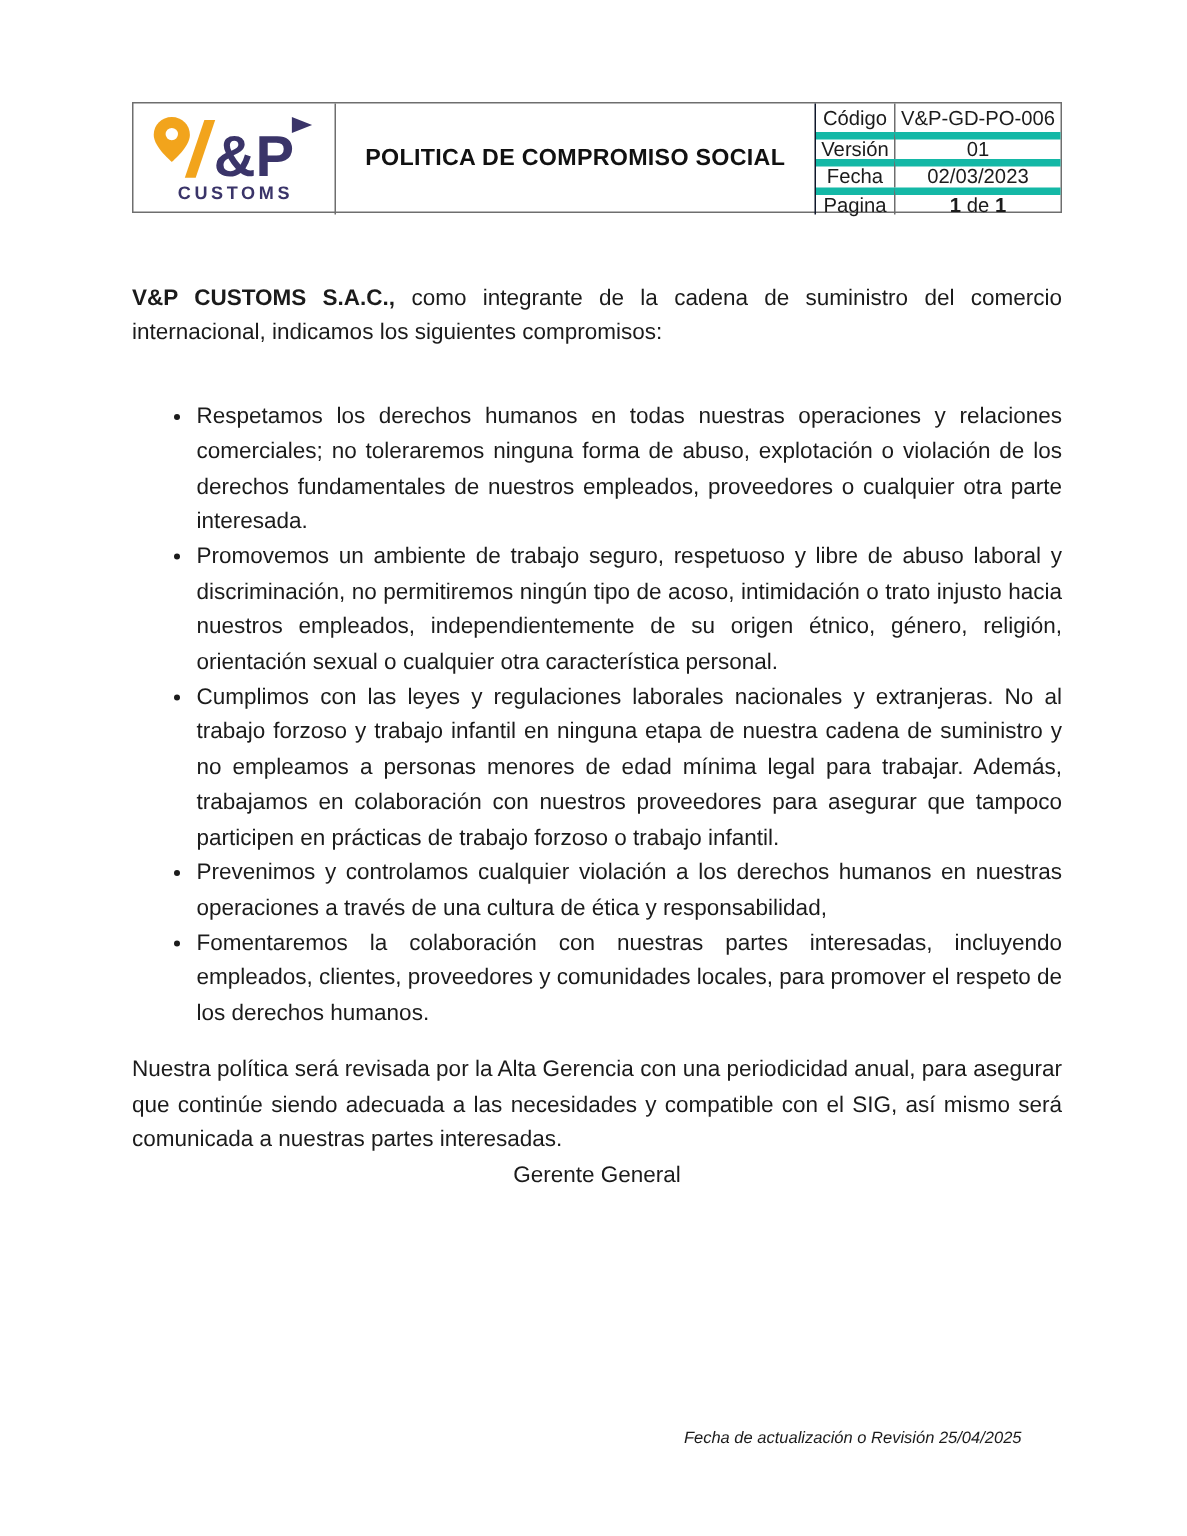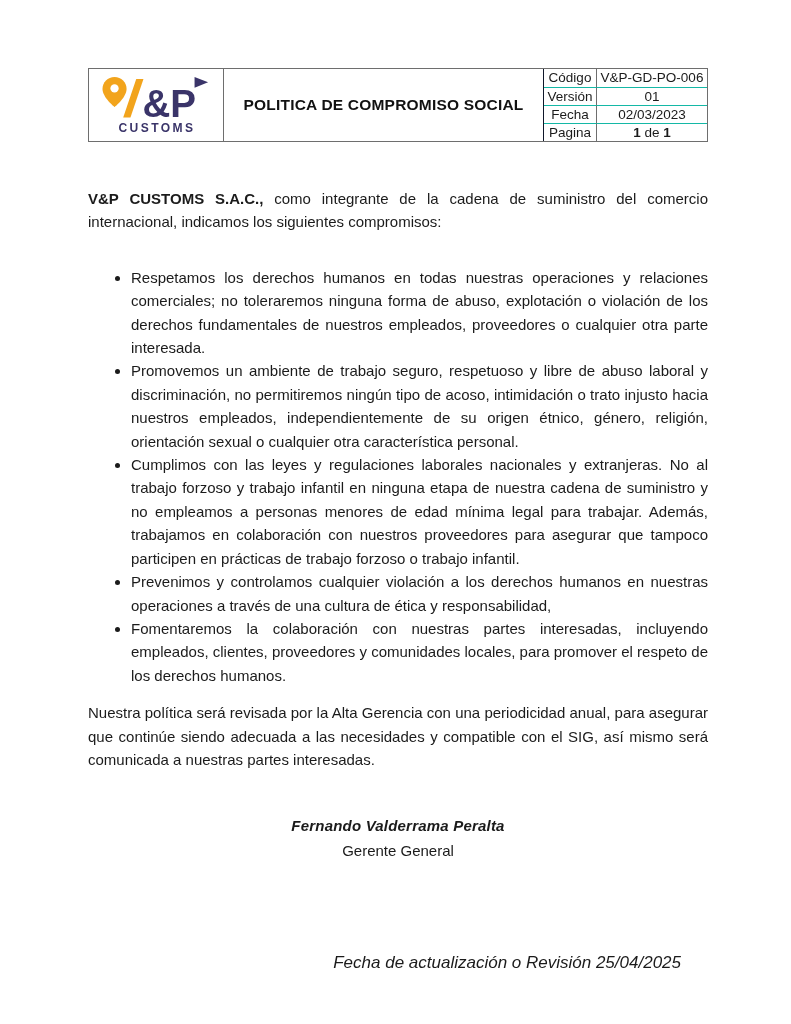--- a/index.html
+++ b/index.html
@@ -52,21 +52,21 @@
   .meta-grid {
     display: grid;
     grid-template-columns: 52px 1fr;
     grid-auto-rows: 1fr;
     font-size: 13.5px;
   }
   .meta-cell {
     display: flex;
     align-items: center;
     justify-content: center;
-    border-top: 1px solid #14b8a6;
+    border-top: 5px solid #14b8a6;
     white-space: nowrap;
     line-height: 1;
   }
   .meta-cell.first-row { border-top: none; }
   .meta-cell.value { border-left: 1px solid #6e6e6e; }
   .page-num { font-weight: bold; }
   .page-sep { font-weight: normal; }
 
   
   .content {
@@ -97,21 +97,21 @@
   .sig-role {
     margin-top: 1px;
     text-align: center;
   }
 
   
   .footer-note {
     position: absolute;
     top: 953px;
     right: 110px;
-    font-size: 17px;
+    font-size: 11px;
     font-style: italic;
     color: #1b1b1b;
   }
 
   .logo-svg text { font-family: "Liberation Sans", "DejaVu Sans", sans-serif; }
 </style>
 </head>
 <body>
 
 <div class="page">
@@ -160,19 +160,18 @@
     <ul class="commitments">
       <li>Respetamos los derechos humanos en todas nuestras operaciones y relaciones comerciales; no toleraremos ninguna forma de abuso, explotación o violación de los derechos fundamentales de nuestros empleados, proveedores o cualquier otra parte interesada.</li>
       <li>Promovemos un ambiente de trabajo seguro, respetuoso y libre de abuso laboral y discriminación, no permitiremos ningún tipo de acoso, intimidación o trato injusto hacia nuestros empleados, independientemente de su origen étnico, género, religión, orientación sexual o cualquier otra característica personal.</li>
       <li>Cumplimos con las leyes y regulaciones laborales nacionales y extranjeras. No al trabajo forzoso y trabajo infantil en ninguna etapa de nuestra cadena de suministro y no empleamos a personas menores de edad mínima legal para trabajar. Además, trabajamos en colaboración con nuestros proveedores para asegurar que tampoco participen en prácticas de trabajo forzoso o trabajo infantil.</li>
       <li>Prevenimos y controlamos cualquier violación a los derechos humanos en nuestras operaciones a través de una cultura de ética y responsabilidad,</li>
       <li>Fomentaremos la colaboración con nuestras partes interesadas, incluyendo empleados, clientes, proveedores y comunidades locales, para promover el respeto de los derechos humanos.</li>
     </ul>
 
     <p class="closing">Nuestra política será revisada por la Alta Gerencia con una periodicidad anual, para asegurar que continúe siendo adecuada a las necesidades y compatible con el SIG, así mismo será comunicada a nuestras partes interesadas.</p>
 
-    <p class="sig-name">Fernando Valderrama Peralta</p>
     <p class="sig-role">Gerente General</p>
   </div>
 
   <div class="footer-note">Fecha de actualización o Revisión 25/04/2025</div>
 
 </div>
 
 </body></html>

